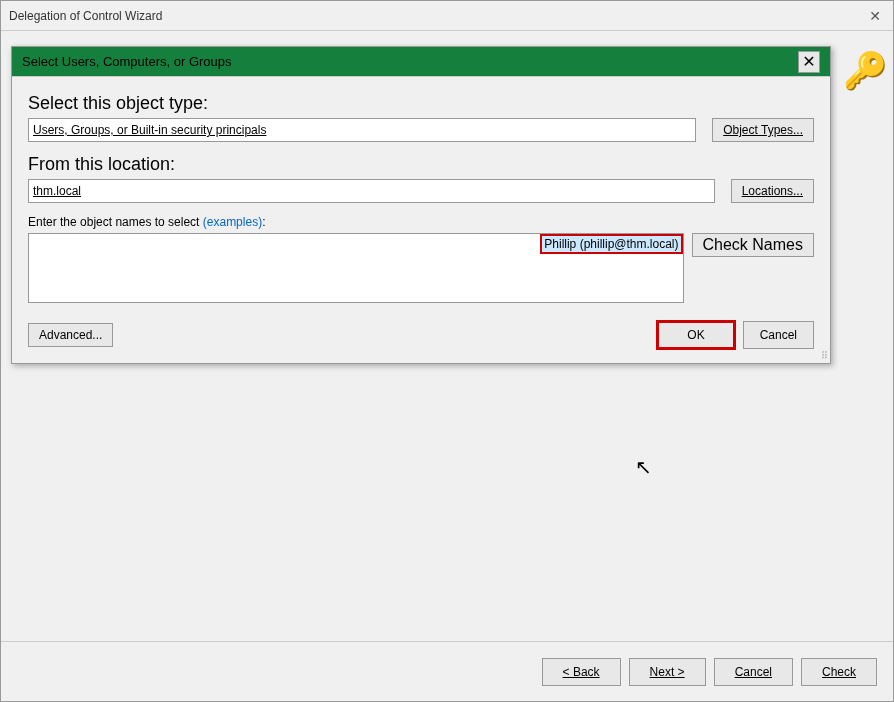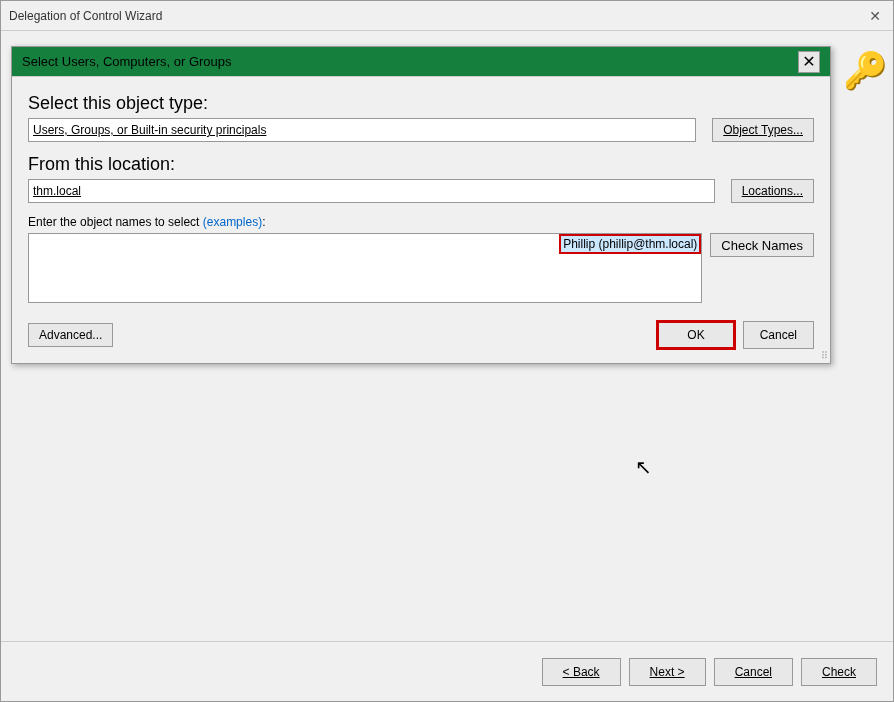--- a/index.html
+++ b/index.html
@@ -176,21 +176,21 @@
       border: 2px solid #cc0000;
       display: inline-block;
       padding: 1px 2px;
     }
 
     .check-names-btn {
       height: 24px;
       padding: 0 10px;
       background: #e8e8e8;
       border: 1px solid #999;
-      font-size: 13px;
+      font-size: 16px;
       cursor: pointer;
       min-width: 90px;
       align-self: flex-start;
     }
 
     .dialog-footer {
       display: flex;
       justify-content: space-between;
       align-items: center;
       padding: 4px 0 0 0;

